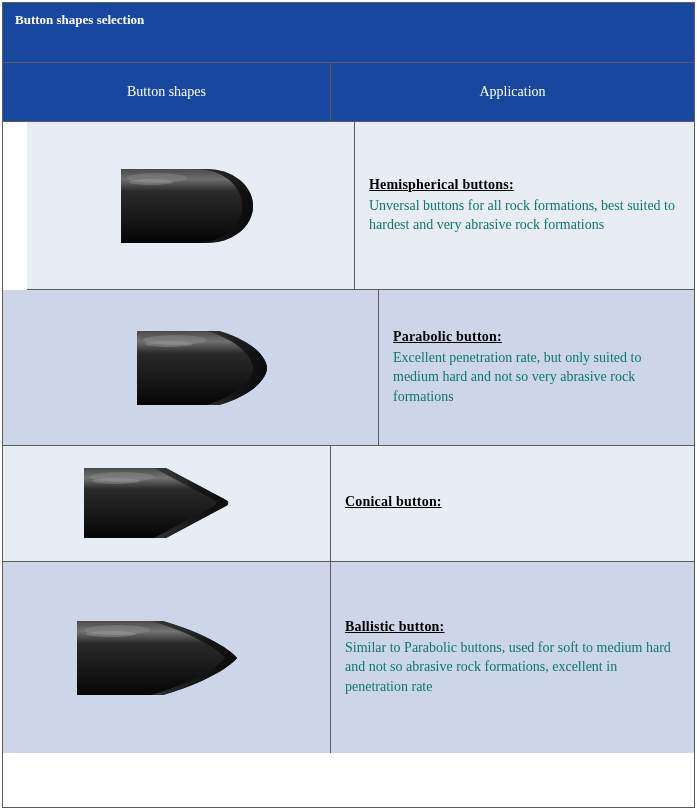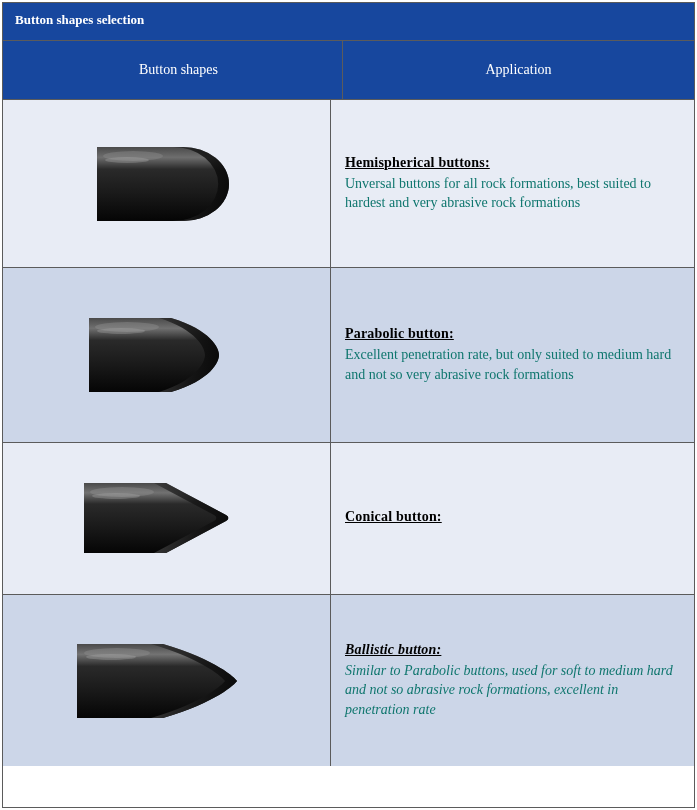--- a/index.html
+++ b/index.html
@@ -23,33 +23,32 @@
     flex-direction: column;
     background: #ffffff;
   }
   .title-bar {
     background: #17479e;
     color: #ffffff;
     font-family: "Liberation Serif", serif;
     font-weight: bold;
     font-size: 13px;
     padding: 9px 10px 9px 12px;
-    height: 38px;
+    height: 60px;
     box-sizing: border-box;
     border-bottom: 1px solid #5b5b5b;
     display: flex;
     align-items: flex-start;
   }
   .header-row {
     display: flex;
     background: #17479e;
     color: #ffffff;
     height: 58px;
     border-bottom: 1px solid #5b5b5b;
-    padding-left: 12px;
   }
   .header-cell {
     display: flex;
     align-items: center;
     justify-content: center;
     font-size: 14px;
     font-family: "Liberation Serif", serif;
   }
   .col-shape {
     width: 328px;
@@ -99,24 +98,24 @@
     color: #000000;
     letter-spacing: 0.2px;
   }
   .app-text {
     font-size: 14px;
     line-height: 1.38;
     color: #0f766e;
   }
   .shape-svg { display: block; }
 
-  .r1 { height: 168px; }
-  .r2 { height: 175px; }
-  .r3 { height: 152px; }
-  .r4 { height: 171px; font-style: italic; }
+  .r1 { height: 168px; margin-left: 24px; }
+  .r2 { height: 156px; padding-left: 48px; }
+  .r3 { height: 116px; }
+  .r4 { height: 191px; }
 </style>
 </head>
 <body>
 
 <div class="doc">
 
   <div class="title-bar">Button shapes selection</div>
 
   <div class="header-row">
     <div class="header-cell col-shape">Button shapes</div>

